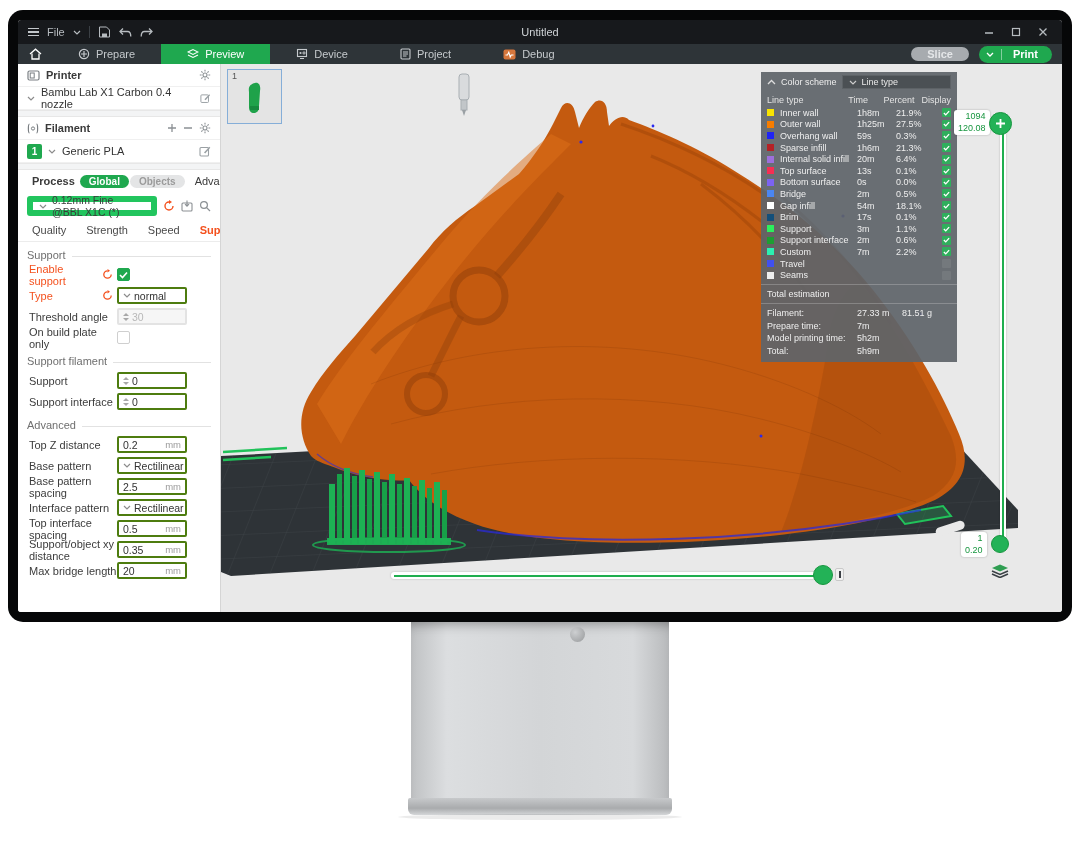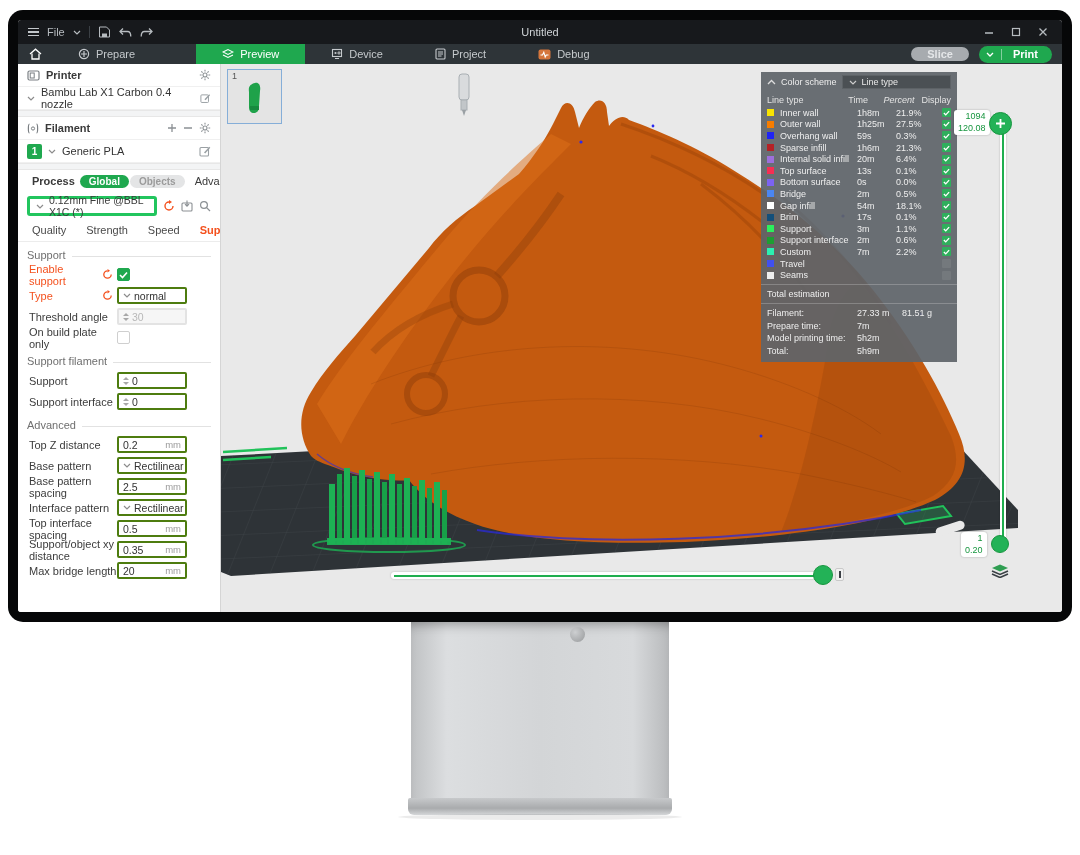--- a/index.html
+++ b/index.html
@@ -23,21 +23,21 @@
   .burger span { display:block; width:11px; height:1.5px; background:#c3c7cb; margin:2px 0; }
   .tb-divider { width:1px; height:12px; background:#3b4045; }
   .tb-title { position:absolute; left:0; right:0; text-align:center; color:#cfd3d6; font-size:11px; pointer-events:none; }
   .tb-right { margin-left:auto; display:flex; align-items:center; gap:17px; padding-right:14px; }
   .tb-icon { display:flex; align-items:center; }
 
   
   .tabbar { height:20px; background:#2e3438; display:flex; align-items:stretch; color:#c6cacd; font-size:11px; flex:none; }
   .home-btn { width:34px; display:flex; align-items:center; justify-content:center; }
   .nav-tab { display:flex; align-items:center; gap:6px; padding:0 26px; cursor:default; }
-  .nav-tab.active { background:#1fa84f; color:#fff;margin-left:35px; }
+  .nav-tab.active { background:#1fa84f; color:#fff; }
   .tab-actions { margin-left:auto; display:flex; align-items:center; gap:10px; padding-right:10px; }
   .slice-btn { background:#a7abaf; color:#e4e6e8; border-radius:9px; font-size:11px; font-weight:bold; padding:1px 16px; }
   .print-group { background:#1fa84f; color:#fff; border-radius:10px; display:flex; align-items:center; font-size:11px; font-weight:bold; overflow:hidden; }
   .print-chev { padding:3px 7px; display:flex; align-items:center; border-right:1px solid rgba(255,255,255,.45); }
   .print-label { padding:2px 14px 3px 11px; }
 
   
   .main { flex:1; display:flex; min-height:0; }
   .sidebar { width:203px; background:#fff; border-right:1px solid #d5d5d5; font-size:11px; color:#333; overflow:hidden; }
   .viewport { flex:1; position:relative; background:#e9e9e9; }
@@ -50,21 +50,21 @@
   .bedrow { height:24px; display:flex; align-items:center; gap:6px; padding:0 9px; border-bottom:1px solid #f0f0f0; }
   .bedrow .lab { width:52px; color:#333; }
   .sec-gap { height:7px; background:#f3f4f5; border-top:1px solid #e7e7e7; border-bottom:1px solid #e7e7e7; }
   .slot-badge { width:15px; height:15px; background:#1fa84f; color:#fff; font-size:10px; font-weight:bold; display:flex; align-items:center; justify-content:center; border-radius:2px; }
   .pill { border-radius:9px; padding:1px 9px; font-size:10px; }
   .pill.green { background:#1fa84f; color:#fff; font-weight:bold; }
   .pill.gray { background:#e4e5e6; color:#9b9b9b; margin-left:-4px; }
   .toggle { width:26px; height:13px; border-radius:7px; background:#1fa84f; position:relative; flex:none; }
   .toggle i { position:absolute; right:1px; top:1px; width:11px; height:11px; border-radius:50%; background:#fff; }
   .proc-preset { display:flex; align-items:center; gap:6px; padding:4px 9px 3px; }
-  .proc-preset .box { flex:1; height:20px; border:3px solid #22c55e; border-radius:3px; display:flex; align-items:center; gap:5px; padding:0 6px; font-size:10.5px; color:#3a3a3a; background:#fff; }
+  .proc-preset .box { flex:1; height:20px; border:6px solid #22c55e; border-radius:3px; display:flex; align-items:center; gap:5px; padding:0 6px; font-size:10.5px; color:#3a3a3a; background:#fff; }
   .ptabs { display:flex; align-items:center; gap:0; height:23px; padding:0 4px; border-bottom:1px solid #ececec; color:#4a4a4a; }
   .ptabs span { padding:0 10px; }
   .ptabs .active { color:#f4511e; font-weight:bold; }
 
   .group-label { display:flex; align-items:center; gap:6px; padding:7px 9px 3px; color:#6f6f6f; }
   .group-label .rule { flex:1; height:1px; background:#e2e2e2; margin-top:3px; }
   .param-row { height:21px; display:flex; align-items:center; padding:0 33px 0 11px; }
   .plabel { flex:1; color:#3c3c3c; }
   .plabel.modified { color:#f4511e; }
   .reset-ic { margin-right:4px; display:flex; }
@@ -85,21 +85,21 @@
   
   .pthumb { position:absolute; left:6px; top:5px; width:55px; height:55px; background:#e4e4e4; border:1px solid #85aed8; }
   .pthumb .pnum { position:absolute; left:4px; top:1px; font-size:9px; color:#555; }
   .pthumb svg { position:absolute; left:18px; top:12px; }
 
   
   .legend { position:absolute; left:540px; top:8px; width:196px; background:rgba(95,100,105,.93); color:#eee; font-size:9px; padding-bottom:5px; }
   .lg-head { display:flex; align-items:center; gap:5px; padding:3px 6px; }
   .lg-head .dd { flex:1; background:#4b5054; border:1px solid #5d6266; padding:1px 6px; display:flex; align-items:center; gap:5px; color:#e8e8e8; }
   .lg-cols { display:flex; align-items:center; padding:3px 6px 2px; color:#e3e3e3; }
-  .lg-cols .c0 { width:90px; } .lg-cols .c1 { width:39px; } .lg-cols .c2 { width:42px;font-style:italic; } .lg-cols .c3 { margin-left:auto; }
+  .lg-cols .c0 { width:90px; } .lg-cols .c1 { width:39px; } .lg-cols .c2 { width:42px; } .lg-cols .c3 { margin-left:auto; }
   .lrow { display:flex; align-items:center; height:11.6px; padding:0 6px; }
   .lrow .sw { width:7px; height:7px; flex:none; margin-right:6px; }
   .lrow .nm { width:77px; white-space:nowrap; overflow:hidden; }
   .lrow .tm { width:39px; }
   .lrow .pc { width:42px; }
   .lrow .disp { margin-left:auto; width:9px; height:9px; border-radius:1px; display:flex; align-items:center; justify-content:center; }
   .disp.on { background:#2fae5c; }
   .disp.off { background:#74797d; }
   .lg-total-title { padding:4px 6px 2px; border-top:1px solid rgba(255,255,255,.22); margin-top:3px; }
   .lg-totals { border-top:1px solid rgba(255,255,255,.22); margin-top:2px; padding:3px 6px 0; }

